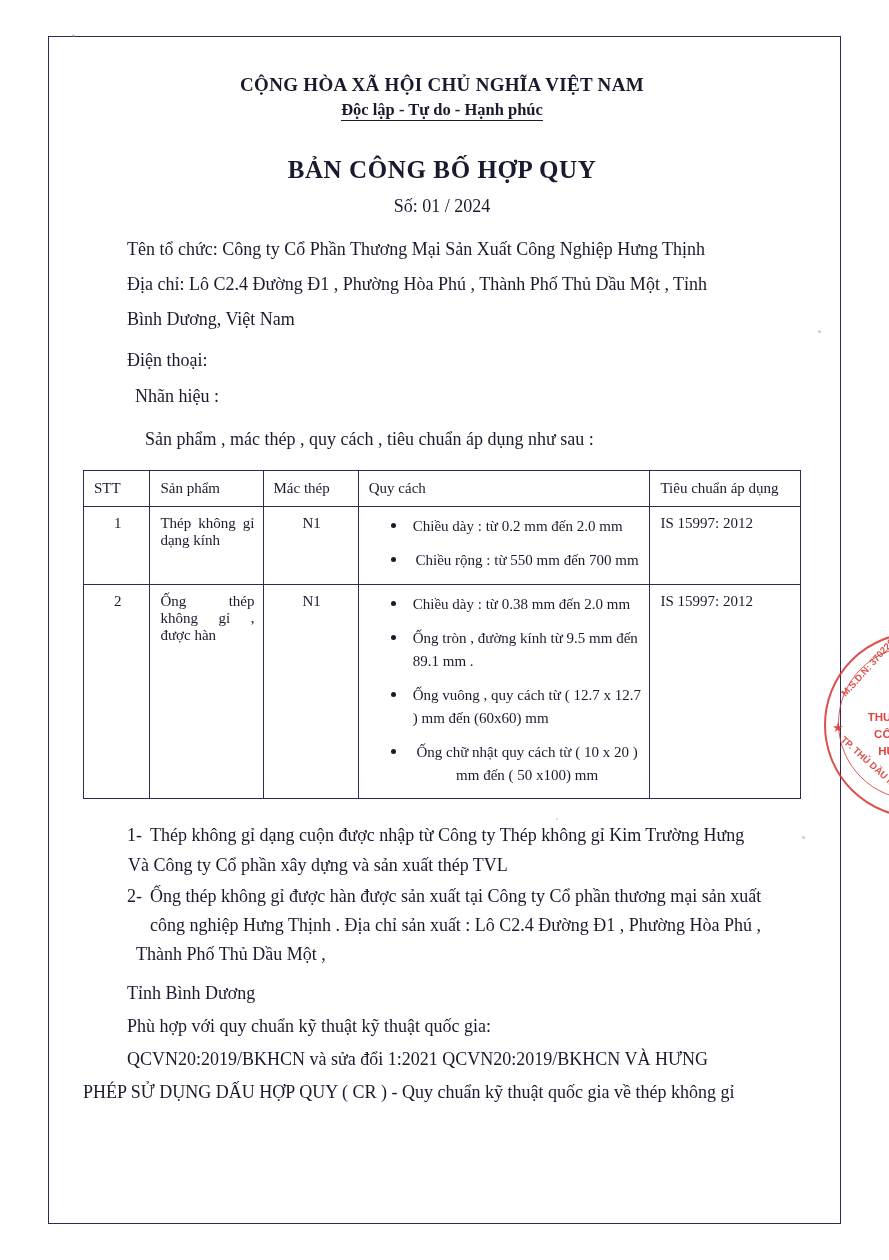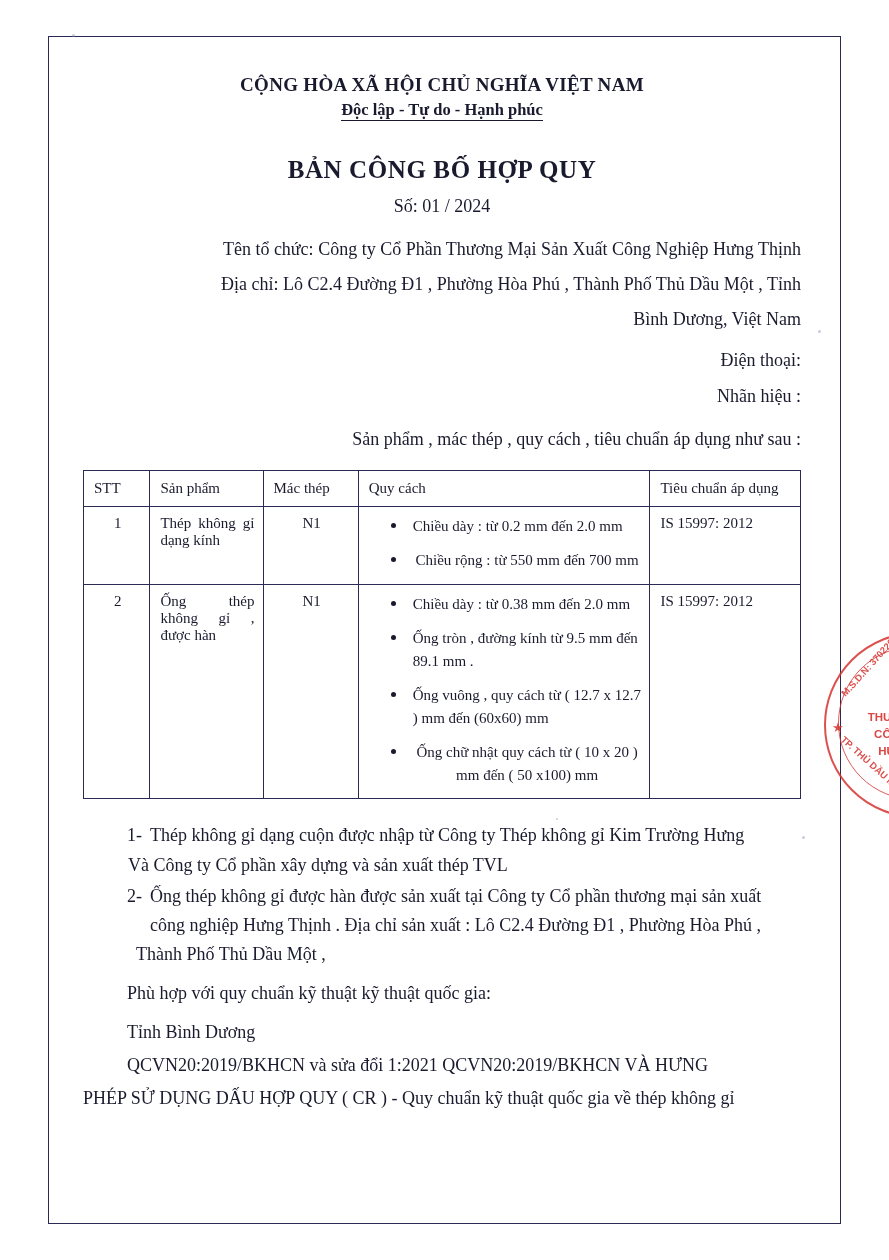--- a/index.html
+++ b/index.html
@@ -69,21 +69,20 @@
   }
 
   
   .intro {
     margin-top: 18px;
     font-size: 18px;
     line-height: 1.62;
   }
   .intro p {
     margin: 0 0 6px 0;
-    text-align: right;
   }
   .indent-1 { padding-left: 44px; }
   .indent-2 { padding-left: 52px; }
   .indent-3 { padding-left: 62px; }
 
   .product-line .label { }
   .product-line .value { font-weight: bold; font-size: 19px; }
 
   
   table.spec {
@@ -324,22 +323,22 @@
       <div class="note-num">2-</div>
       <div class="note-text">
         <span>Ống thép không gỉ được hàn được sản xuất tại Công ty Cổ phần thương mại sản xuất</span>
         <span class="sub">công nghiệp Hưng Thịnh . Địa chỉ sản xuất : Lô C2.4 Đường Đ1 , Phường Hòa Phú ,</span>
         <span class="sub" style="margin-left:-14px;">Thành Phố Thủ Dầu Một ,</span>
       </div>
     </div>
   </div>
 
   <div class="closing">
+    <p class="lead" style="margin-top:10px;">Tỉnh Bình Dương</p>
     <p class="lead">Phù hợp với quy chuẩn kỹ thuật kỹ thuật quốc gia:</p>
-    <p class="lead" style="margin-top:10px;">Tỉnh Bình Dương</p>
     <p class="wide">QCVN20:2019/BKHCN và sửa đổi 1:2021  QCVN20:2019/BKHCN VÀ HƯNG</p>
     <p class="wide second">PHÉP SỬ DỤNG DẤU HỢP QUY ( CR ) -  Quy chuẩn kỹ thuật quốc gia về thép không gỉ</p>
   </div>
 
 </div>
 
 <div class="seal">
   <div class="ring-outer"></div>
   <div class="ring-inner"></div>
   <div class="arc top">M.S.D.N: 3702266</div>

